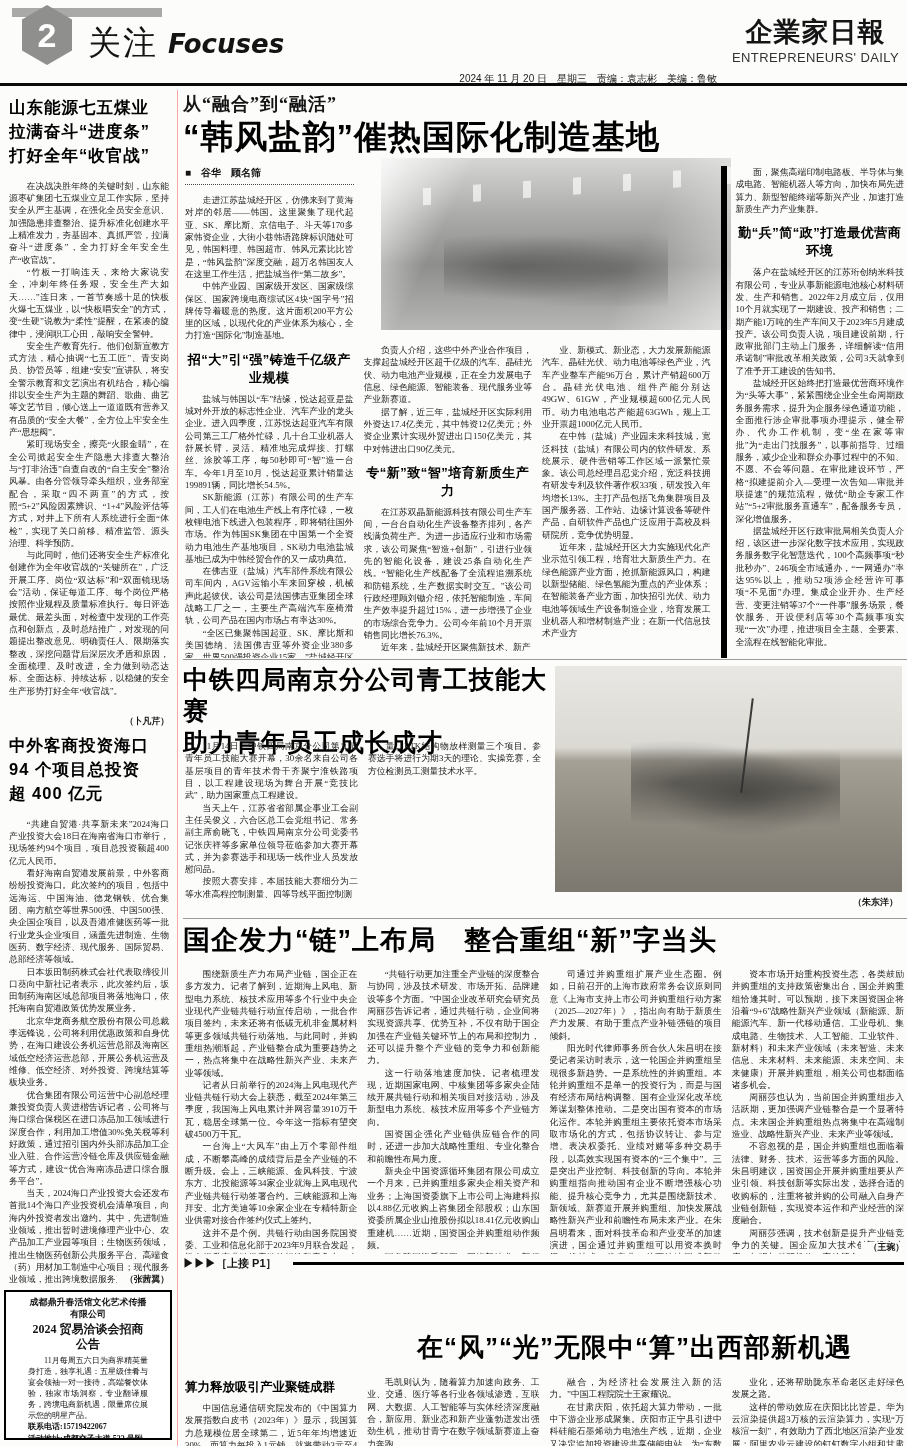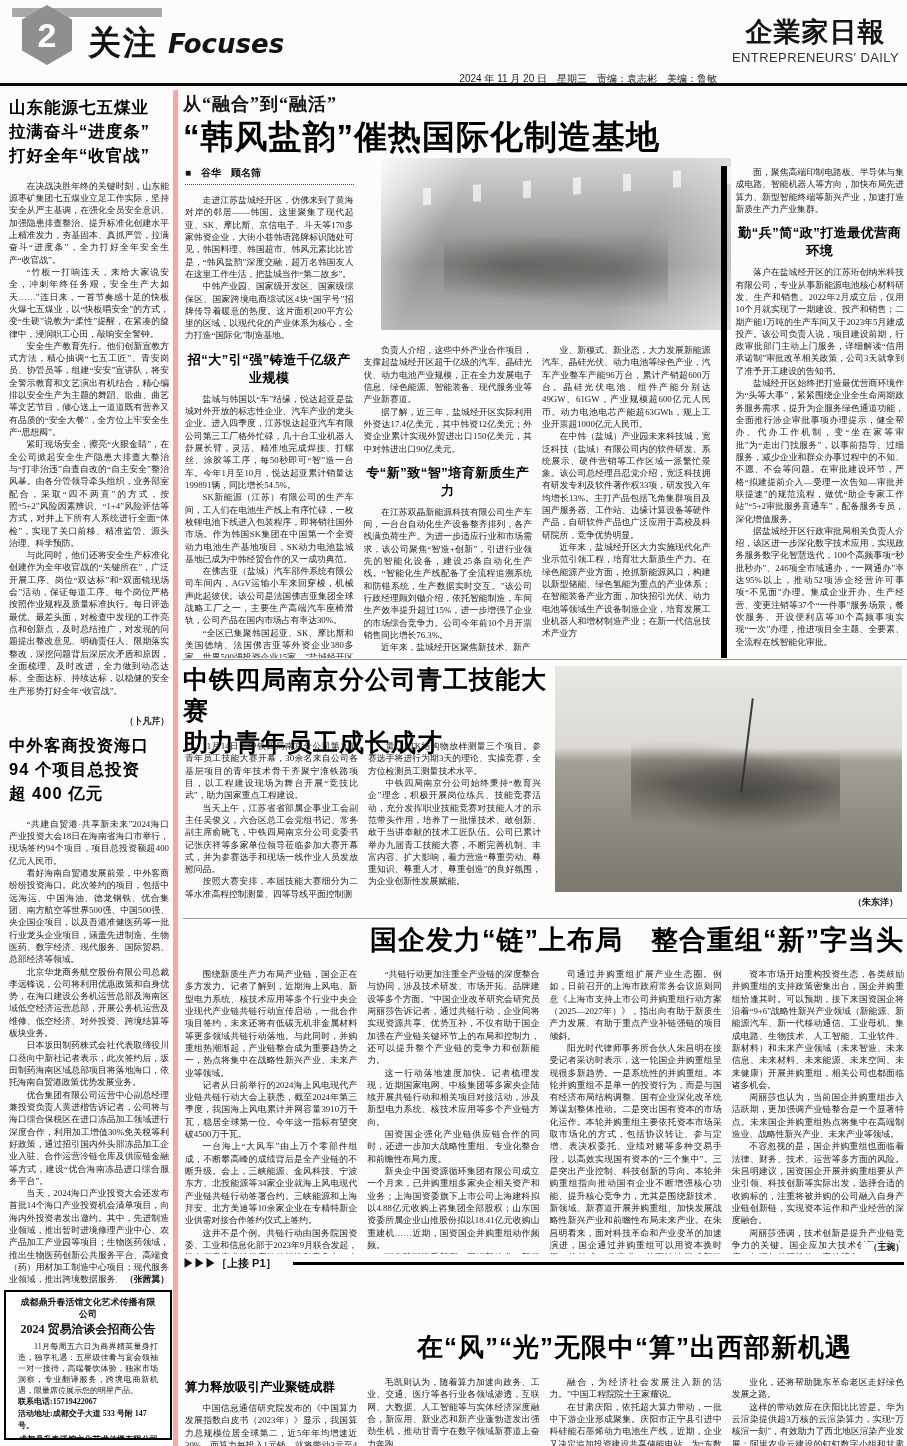--- a/index.html
+++ b/index.html
@@ -3,36 +3,36 @@
 <meta charset="utf-8">
 <style>
 *{box-sizing:border-box}
 html,body{margin:0;padding:0}
 body{width:907px;height:1446px;background:#e8e8e6;font-family:"Liberation Serif",serif;color:#141414}
 #page{position:relative;width:907px;height:1446px;background:#fcfcfa;overflow:hidden}
 
 .hdr{position:absolute;left:0;top:0;width:907px;height:86px;border-bottom:3px solid #0a0a0a;background:#fcfcfa}
 .hdr-bar{position:absolute;left:12px;top:8px;width:150px;height:9px;background:#a9a9a7}
 .badge{position:absolute;left:22px;top:5px;width:50px;height:60px;background:#8f8f8d;clip-path:polygon(50% 0,100% 24%,100% 76%,50% 100%,0 76%,0 24%);display:flex;align-items:center;justify-content:center;color:#fff;font-size:34px;font-weight:bold;font-family:"Liberation Sans",sans-serif}
-.sec-cn{position:absolute;left:88px;top:26px;font-size:33px;font-weight:700;letter-spacing:2px;font-family:"Liberation Sans",sans-serif;line-height:1}
+.sec-cn{position:absolute;left:88px;top:26px;font-size:33px;font-weight:400;letter-spacing:2px;font-family:"Liberation Sans",sans-serif;line-height:1}
 .sec-en{position:absolute;left:168px;top:31px;font-size:26px;font-style:italic;font-weight:600;font-family:"DejaVu Sans",sans-serif;line-height:1}
 .dateline{position:absolute;right:190px;top:72px;font-size:10px;color:#1c1c1c;font-family:"Liberation Sans",sans-serif;white-space:nowrap}
 .masthead{position:absolute;right:8px;top:18px;text-align:center}
 .m-cn{font-size:27px;font-weight:900;letter-spacing:1px;line-height:1.1}
 .m-en{font-size:13px;letter-spacing:.4px;color:#333;margin-top:2px;font-family:"Liberation Sans",sans-serif}
 
 .p{font-size:8.8px;line-height:1.4;text-align:justify;text-indent:2em;margin:0;color:#1b1b1b}
 .auth-pin{position:absolute;right:0;bottom:0;background:#fcfcfa;padding-left:8px;font-weight:bold;font-size:8.8px}
 h1,h2,h3,h4{font-family:"Liberation Sans",sans-serif}
 
-.rail{position:absolute;left:0;top:90px;width:178px;bottom:0;border-right:5px solid #fca5a5}
+.rail{position:absolute;left:0;top:90px;width:178px;bottom:0;border-right:1px solid #fca5a5}
 .coal{position:absolute;left:9px;top:6px;width:160px;height:632px;overflow:hidden}
 .railtitle{font-size:16.5px;line-height:1.45;font-weight:900;letter-spacing:1px;margin:0 0 12px;color:#000}
 .haik{position:absolute;left:9px;top:644px;width:160px;height:552px;overflow:hidden}
-.adbox{position:absolute;left:4px;top:1200px;width:168px;height:150px;border:2px solid #000;padding:5px 12px;overflow:hidden;background:#fff}
+.adbox{position:absolute;left:4px;top:1200px;width:168px;height:150px;border:2px solid #000;padding:5px 22px;overflow:hidden;background:#fff}
 .ad-co{font-size:9px;font-weight:900;text-align:center;margin:0;line-height:1.3}
 .ad-title{font-size:12px;font-weight:900;text-align:center;margin:2px 0 4px;line-height:1.2}
 .ad-p{font-size:8px;line-height:1.38;text-align:justify;text-indent:2em;margin:0}
 .ad-line{font-size:8px;line-height:1.5;margin:0;font-weight:bold}
 .ad-sign{font-size:8.2px;font-weight:900;text-align:right;margin:2px 0 0}
 
 .mainart{position:absolute;left:183px;top:92px;width:721px;height:566px}
 .kicker{font-size:18px;font-weight:900;margin:0;letter-spacing:1px}
 .headl{font-size:33px;font-weight:900;letter-spacing:1px;margin:3px 0 0;line-height:1.1;color:#000}
 .m-cols{position:absolute;left:2px;top:74px;right:0;bottom:0;display:flex;gap:10px;overflow:hidden}
@@ -51,21 +51,21 @@
 
 .railart{position:absolute;left:183px;top:664px;width:721px;height:252px}
 .railart h2{font-size:25px;font-weight:900;line-height:1.25;margin:0;letter-spacing:1px;width:372px;color:#000}
 .r-cols{position:absolute;left:2px;top:76px;width:356px;bottom:2px;display:flex;gap:10px;overflow:hidden}
 .photo2{left:372px;top:2px;right:2px;height:226px;background:linear-gradient(180deg,#e8e7e3 0%,#dbd9d3 36%,#a5a096 42%,#908b81 70%,#7d786f 100%)}
 .photo2::before{content:"";position:absolute;left:55%;top:14%;width:2px;height:42%;background:#3a3a38;transform:rotate(7deg)}
 .photo2::after{content:"";position:absolute;left:22%;top:32%;width:60%;height:44%;background:radial-gradient(ellipse at 20% 45%,rgba(45,45,43,.55),transparent 55%),radial-gradient(ellipse at 55% 55%,rgba(45,45,43,.5),transparent 55%),radial-gradient(ellipse at 85% 50%,rgba(45,45,43,.5),transparent 55%)}
 .credit2{position:absolute;right:6px;top:232px;font-size:9px;font-weight:bold}
 
 .soe{position:absolute;left:183px;top:922px;width:721px;height:332px}
-.soe h2{font-size:27px;font-weight:900;text-align:right;letter-spacing:1px;margin:0;color:#000}
+.soe h2{font-size:27px;font-weight:900;text-align:left;letter-spacing:1px;margin:0;color:#000}
 .s-cols{position:absolute;left:2px;top:46px;right:0;bottom:0;display:flex;gap:10px;overflow:hidden}
 
 .divband{position:absolute;left:183px;top:1257px;width:721px;height:13px;display:flex;align-items:center;gap:16px}
 .marker{font-size:11px;font-weight:900;font-family:"Liberation Sans",sans-serif;white-space:nowrap}
 .rule{flex:1;height:3px;background:#000}
 
 .west{position:absolute;left:183px;top:1330px;width:721px;height:172px;overflow:hidden}
 .west h2{margin:0 0 0 182px;font-size:26px;font-weight:900;text-align:center;letter-spacing:1px;color:#000}
 .w-cols{position:absolute;left:2px;top:46px;right:0;bottom:0;display:flex;gap:10px;overflow:hidden}
 .w-sub{font-size:12.5px;font-weight:900;margin:3px 0 6px;color:#000}
@@ -106,22 +106,22 @@
     </div>
 
     <div class="haik">
       <h2 class="railtitle">
         <span>中外客商投资海口</span><br>
         <span>94 个项目总投资</span><br>
         <span>超 400 亿元</span>
       </h2>
       <p class="p">“共建自贸港·共享新未来”2024海口产业投资大会18日在海南省海口市举行，现场签约94个项目，项目总投资额超400亿元人民币。</p>
       <p class="p">看好海南自贸港发展前景，中外客商纷纷投资海口。此次签约的项目，包括中远海运、中国海油、德龙钢铁、优合集团、南方航空等世界500强、中国500强、央企国企项目，以及吾港准健医药等一批行业龙头企业项目，涵盖先进制造、生物医药、数字经济、现代服务、国际贸易、总部经济等领域。</p>
+      <p class="p">日本坂田制药株式会社代表取缔役川口葵向中新社记者表示，此次签约后，坂田制药海南区域总部项目将落地海口，依托海南自贸港政策优势发展业务。</p>
       <p class="p">北京华龙商务航空股份有限公司总裁李远锋说，公司将利用优惠政策和自身优势，在海口建设公务机运营总部及海南区域低空经济运营总部，开展公务机运营及维修、低空经济、对外投资、跨境结算等板块业务。</p>
-      <p class="p">日本坂田制药株式会社代表取缔役川口葵向中新社记者表示，此次签约后，坂田制药海南区域总部项目将落地海口，依托海南自贸港政策优势发展业务。</p>
       <p class="p">优合集团有限公司运营中心副总经理兼投资负责人黄进楷告诉记者，公司将与海口综合保税区在进口冻品加工领域进行深度合作，利用加工增值30%免关税等利好政策，通过招引国内外头部冻品加工企业入驻、合作运营冷链仓库及供应链金融等方式，建设“优合海南冻品进口综合服务平台”。</p>
       <p class="p">当天，2024海口产业投资大会还发布首批14个海口产业投资机会清单项目，向海内外投资者发出邀约。其中，先进制造业领域，推出暂时进境修理产业中心、农产品加工产业园等项目；生物医药领域，推出生物医药创新公共服务平台、高端食（药）用材加工制造中心项目；现代服务业领域，推出跨境数据服务产业基地、动漫文化出海基地、国际数字港数据标注示范基地等项目；总部经济领域，推出东海岸生态总部集聚中心、数字经济总部集聚区项目。</p>
       <span class="auth-pin">（张茜翼）</span>
     </div>
 
     <div class="adbox">
       <p class="ad-co">成都鼎升春活馆文化艺术传播有限公司</p>
       <p class="ad-title">2024 贸易洽谈会招商公告</p>
       <p class="ad-p">11月每周五六日为商界精英量身打造，独享礼遇：五星级佳肴与宴会领袖一对一接待，高端餐饮体验，独家市场洞察，专业翻译服务，跨境电商新机遇，限量席位展示您的明星产品。</p>
       <p class="ad-line">联系电话:15719422067</p>
@@ -176,21 +176,20 @@
       <span>助力青年员工成长成才</span>
     </h2>
     <div class="r-cols">
       <div class="col">
         <p class="p">11月14日，中铁四局南京分公司第九届青年员工技能大赛开幕，30余名来自公司各基层项目的青年技术骨干齐聚宁淮铁路项目，以工程建设现场为舞台开展“竞技比武”，助力国家重点工程建设。</p>
         <p class="p">当天上午，江苏省省部属企事业工会副主任吴俊义，六合区总工会党组书记、常务副主席俞晓飞，中铁四局南京分公司党委书记张庆祥等多家单位领导莅临参加大赛开幕式，并为参赛选手和现场一线作业人员发放慰问品。</p>
         <p class="p">按照大赛安排，本届技能大赛细分为二等水准高程控制测量、四等导线平面控制测</p>
       </div>
       <div class="col">
         <p class="p">量、RTK结构物放样测量三个项目。参赛选手将进行为期3天的理论、实操竞赛，全方位检测员工测量技术水平。</p>
-        <p class="p">中铁四局南京分公司始终秉持“教育兴企”理念，积极开展岗位练兵、技能竞赛活动，充分发挥职业技能竞赛对技能人才的示范带头作用，培养了一批懂技术、敢创新、敢于当讲奉献的技术工匠队伍。公司已累计举办九届青工技能大赛，不断完善机制、丰富内容、扩大影响，着力营造“尊重劳动、尊重知识、尊重人才、尊重创造”的良好氛围，为企业创新性发展赋能。</p>
       </div>
     </div>
     <div class="photo photo2"></div>
     <div class="credit2">（朱东洋）</div>
   </div>
 
   <div class="hr2"></div>
 
   <div class="soe">
     <h2>国企发力“链”上布局　整合重组“新”字当头</h2>

